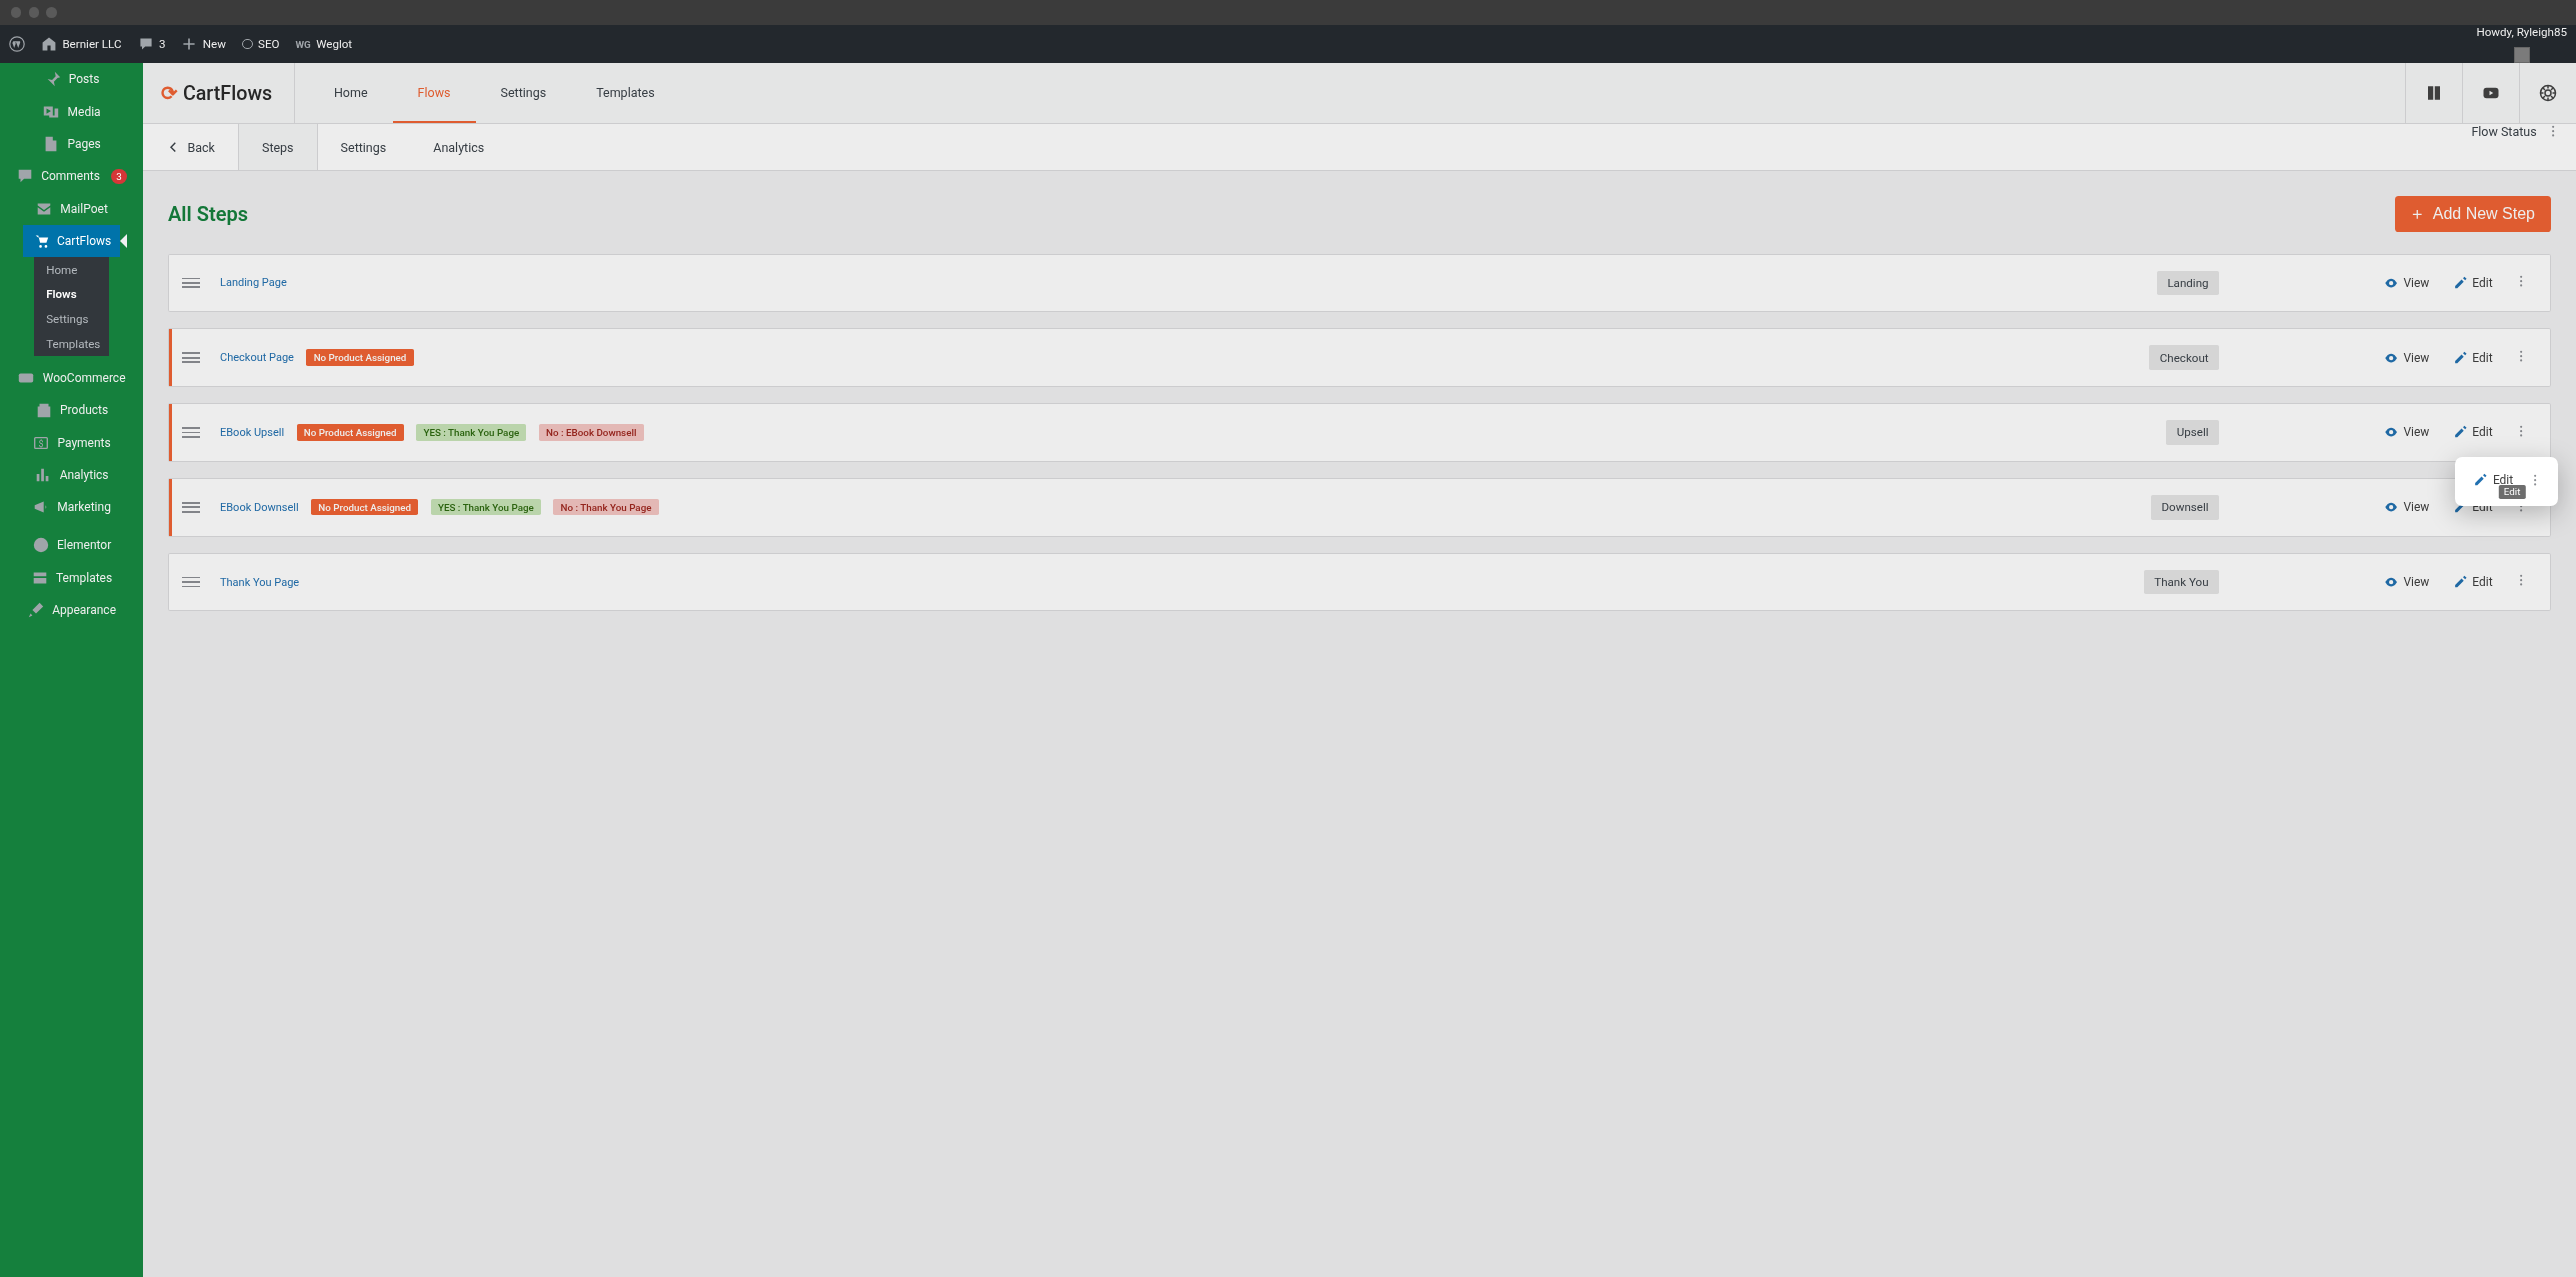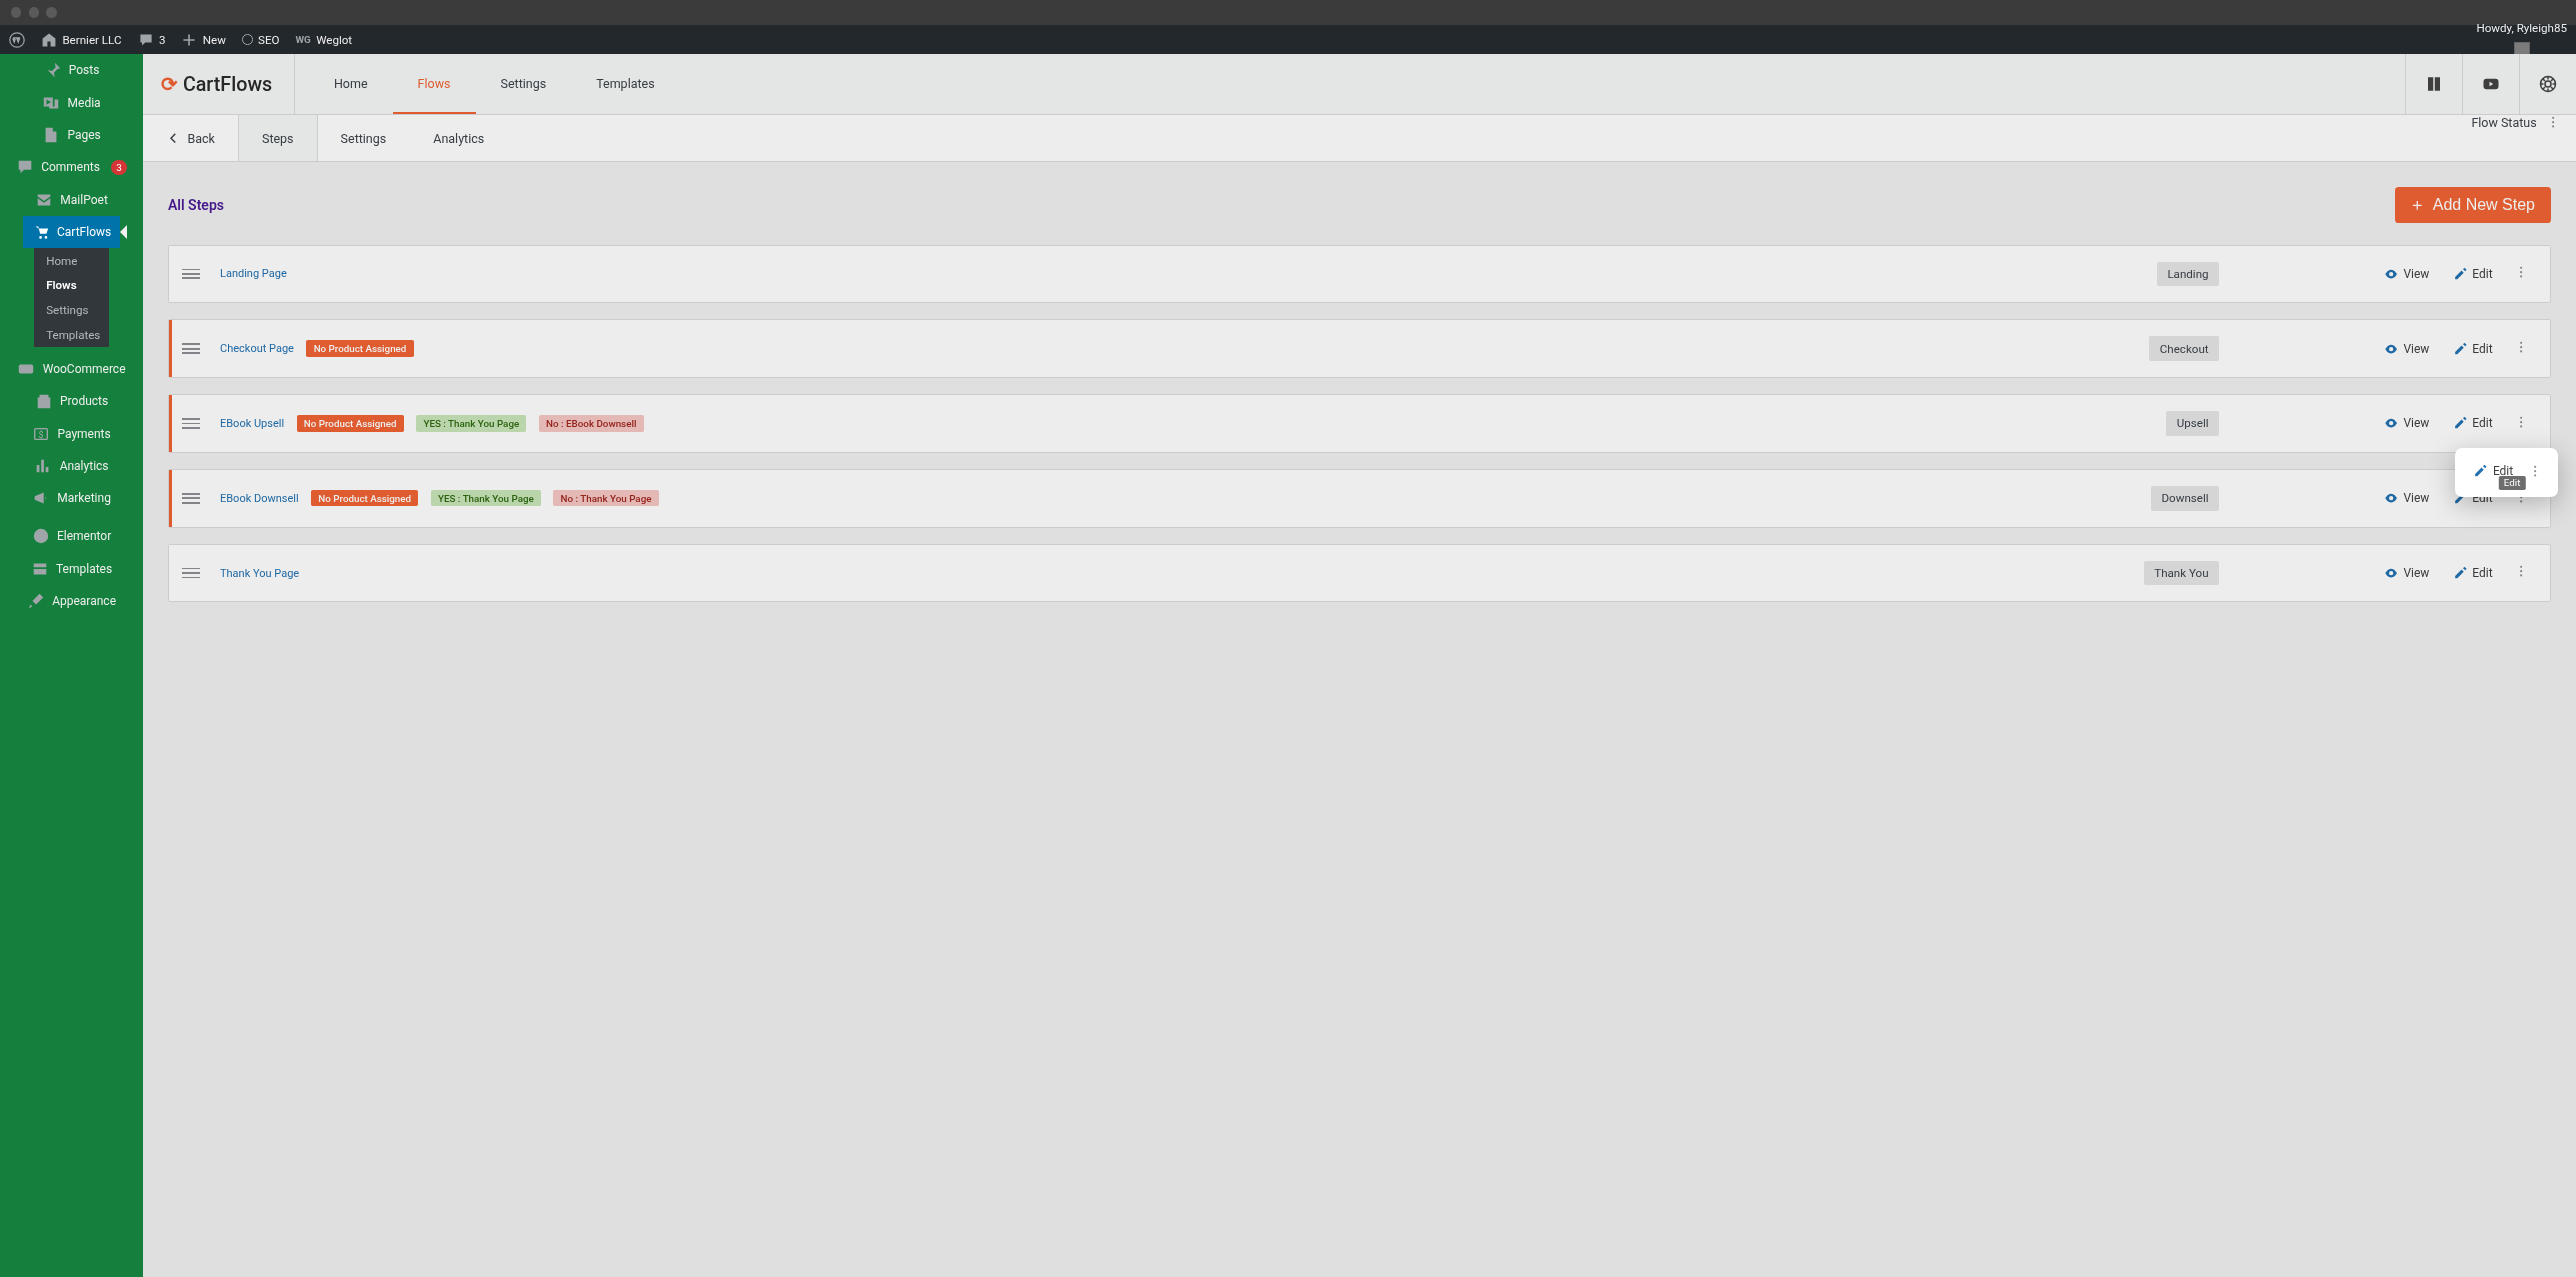--- a/index.html
+++ b/index.html
@@ -1,20 +1,20 @@
 <!DOCTYPE html>
 <html><head>
 <meta charset="utf-8">
 <style>
 * { box-sizing: border-box; margin: 0; padding: 0; }
 html, body { width: 100%; height: 100%; font-family: -apple-system, BlinkMacSystemFont, "Segoe UI", Roboto, sans-serif; font-size: 11.6px; color: #1e1e1e; }
 body { background: #f5f5f5; position: relative; }
 .window-chrome { height: 25px; background: #3b3b3b; display: flex; align-items: center; padding: 0 10.7px; }
 .traffic-light { width: 10.7px; height: 10.7px; border-radius: 50%; margin-right: 7.2px; background: #5a5a5a; }
-.wp-adminbar { height: 29px; background: #23282d; color: #eee; display: flex; align-items: center; padding: 0 9px; font-size: 11.6px; }
+.wp-adminbar { height: 38px; background: #23282d; color: #eee; display: flex; align-items: center; padding: 0 9px; font-size: 11.6px; }
 .wp-adminbar .left { display: flex; align-items: center; gap: 16px; }
 .wp-adminbar .right { margin-left: auto; display: flex; align-items: center; gap: 7.2px; flex-direction: column; }
 .adminbar-item { display: flex; align-items: center; gap: 5.4px; cursor: pointer; }
 .adminbar-item svg, .adminbar-item .iconph { width: 16px; height: 16px; fill: #a0a5aa; }
 .avatar { width: 16px; height: 16px; background: #7b7b7b; border: 0.9px solid #666; }
 .app-shell { display: flex; height: calc(100% - 54px); }
 .wp-sidebar { width: 143px; background: #15803d; color: #eee; flex: 0 0 143px; display: flex; flex-direction: column; align-items: center; }
 .menu-item { display: flex; align-items: center; gap: 7.2px; padding: 7.2px 9px; color: #eee; cursor: pointer; font-size: 12px; position: relative; }
 .menu-item.active { background: #0073aa; color: #fff; }
 .menu-item.active::after{content:"";position:absolute;right:-7.2px;top:50%;transform:translateY(-50%);border:7.2px solid transparent;border-right-color:#f0f0f1;}
@@ -34,21 +34,21 @@
 .topnav-right { margin-left: auto; display: flex; }
 .icon-btn { width: 57px; display: flex; align-items: center; justify-content: center; border-left: 0.9px solid #dcdcde; cursor: pointer; }
 .icon-btn svg { width: 18px; height: 18px; fill: #434343; }
 .secondnav { height: 47px; background: #fff; border-bottom: 0.9px solid #dcdcde; display: flex; align-items: stretch; }
 .back-btn { display: flex; align-items: center; gap: 7.2px; padding: 0 23px; color: #3c434a; cursor: pointer; border-right: 0.9px solid #dcdcde; font-size: 12.5px; }
 .secondnav-tab { display: flex; align-items: center; padding: 0 23px; color: #3c434a; cursor: pointer; font-size: 12.5px; border-right: 0.9px solid transparent; }
 .secondnav-tab.active { border-right: 0.9px solid #dcdcde; background: #f6f7f7; }
 .flow-status { margin-left: auto; display: flex; align-items: flex-start; gap: 9px; padding: 0 16px; color: #3c434a; font-size: 12.5px; }
 .content { padding: 25px 25px; overflow: auto; }
 .page-header { display: flex; align-items: center; justify-content: space-between; margin-bottom: 21.5px; }
-.page-title { font-size: 14px; font-weight: 600; color: #4c1d95; }
+.page-title { font-size: 20px; font-weight: 600; color: #15803d; }
 .add-btn { background: #f06434; color: #fff; border: none; padding: 9px 16px; border-radius: 3.6px; font-size: 16px; display: flex; align-items: center; gap: 9px; cursor: pointer; }
 .step-row { background: #fff; border: 0.9px solid #dcdcde; border-radius: 1.8px; padding: 16px 18px 16px 12.5px; margin-bottom: 16px; display: flex; align-items: center; gap: 12.5px; position: relative; }
 .step-row.accent::before { content: ""; position: absolute; left: 0; top: 0; bottom: 0; width: 2.7px; background: #f06434; }
 .drag-handle { width: 18px; height: 18px; cursor: grab; display: flex; flex-direction: column; justify-content: center; gap: 2.7px; }
 .drag-handle span { height: 1.8px; background: #8c8f94; }
 .step-name { color: #2271b1; font-size: 11px; font-weight: 400; cursor: pointer; margin-left: 8px; }
 .tag { font-size: 9.8px; padding: 2.7px 7.2px; border-radius: 1.8px; font-weight: 500; }
 .tag.orange { background: #f06434; color: #fff; }
 .tag.green { background: #c9e5b8; color: #2f6b12; }
 .tag.red { background: #f5c6c3; color: #a02820; }

